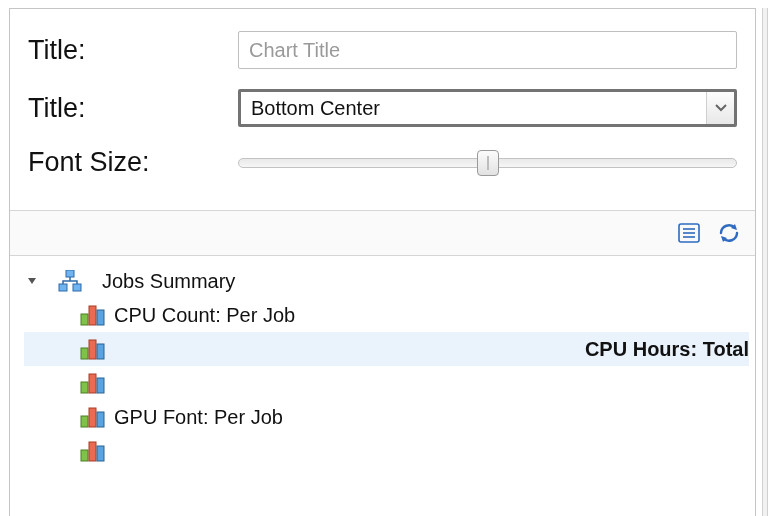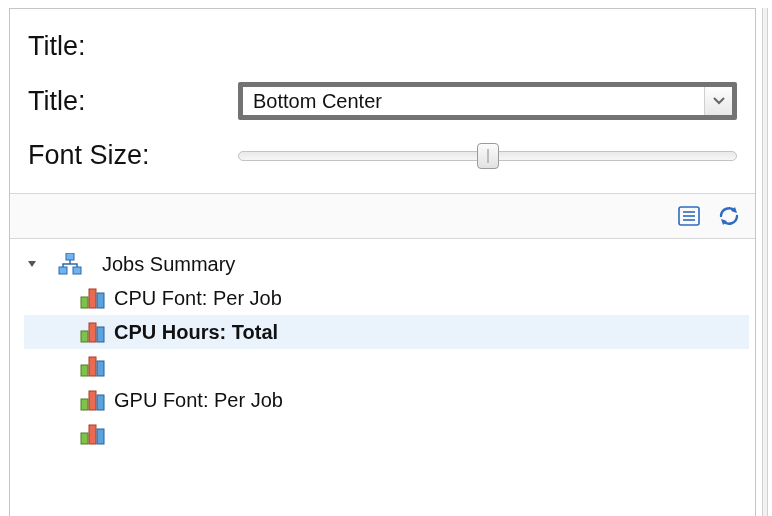--- a/index.html
+++ b/index.html
@@ -48,41 +48,41 @@
   }
   .collapse-btn svg { display: block; }
   .options-area {
     padding: 22px 18px 12px 18px;
   }
   .form-row {
     display: flex;
     align-items: center;
     margin-bottom: 20px;
   }
-  .form-row:last-child { margin-bottom: 10px; }
+  .form-row:last-child { }
   .form-label {
     width: 210px;
     font-size: 27px;
     color: #111;
   }
   .text-input {
     flex: 1;
     height: 38px;
     border: 1px solid #bfbfbf;
     border-radius: 2px;
     padding: 0 10px;
     font-size: 20px;
     color: #555;
     background: #fff;
   }
   .text-input::placeholder { color: #9a9a9a; }
   .select-wrap {
     flex: 1;
     height: 38px;
-    border: 5px solid #737373;
+    border: 3px solid #737373;
     border-radius: 2px;
     display: flex;
     align-items: center;
     background: #fff;
     position: relative;
   }
   .select-value {
     flex: 1;
     padding: 0 10px;
     font-size: 20px;
@@ -170,20 +170,21 @@
     display: flex;
     align-items: center;
     height: 34px;
     gap: 8px;
     padding-left: 56px;
     cursor: pointer;
   }
   .tree-item.selected {
     background: #eaf2fb;
     font-weight: bold;
+    justify-content: space-between;
   }
   .expand-arrow {
     width: 12px;
     height: 12px;
     display: flex;
     align-items: center;
     justify-content: center;
   }
   .right-slit {
     position: absolute;
@@ -199,20 +200,21 @@
   .root-icon { display: block; }
 </style>
 </head>
 <body>
 
 <div class="panel">
 
   <div class="options-area">
     <div class="form-row">
       <div class="form-label">Title:</div>
+      <input class="text-input" type="text" placeholder="Chart Title" style="">
     </div>
     <div class="form-row">
       <div class="form-label">Title:</div>
       <div class="select-wrap">
         <div class="select-value">Bottom Center</div>
         <div class="select-trigger">
           <svg width="12" height="8" viewBox="0 0 12 8">
             <path d="M1 1 L6 6 L11 1" fill="none" stroke="#666" stroke-width="2"></path>
           </svg>
         </div>
@@ -263,21 +265,21 @@
     </div>
     <div id="tree-items">
         <div class="tree-item">
           <span>
 <svg class="chart-icon" width="26" height="22" viewBox="0 0 26 22">
   <rect x="1" y="10" width="7" height="11" fill="#7fc24a" stroke="#4a7f24" stroke-width="1"></rect>
   <rect x="9" y="2" width="7" height="19" fill="#e96b52" stroke="#a83c28" stroke-width="1"></rect>
   <rect x="17" y="6" width="7" height="15" fill="#5aa3e0" stroke="#2b638f" stroke-width="1"></rect>
 </svg>
           </span>
-          <span>CPU Font: Per Job</span>
+          <span>CPU Count: Per Job</span>
         </div>
         <div class="tree-item selected">
           <span>
 <svg class="chart-icon" width="26" height="22" viewBox="0 0 26 22">
   <rect x="1" y="10" width="7" height="11" fill="#7fc24a" stroke="#4a7f24" stroke-width="1"></rect>
   <rect x="9" y="2" width="7" height="19" fill="#e96b52" stroke="#a83c28" stroke-width="1"></rect>
   <rect x="17" y="6" width="7" height="15" fill="#5aa3e0" stroke="#2b638f" stroke-width="1"></rect>
 </svg>
           </span>
           <span>CPU Hours: Total</span>

